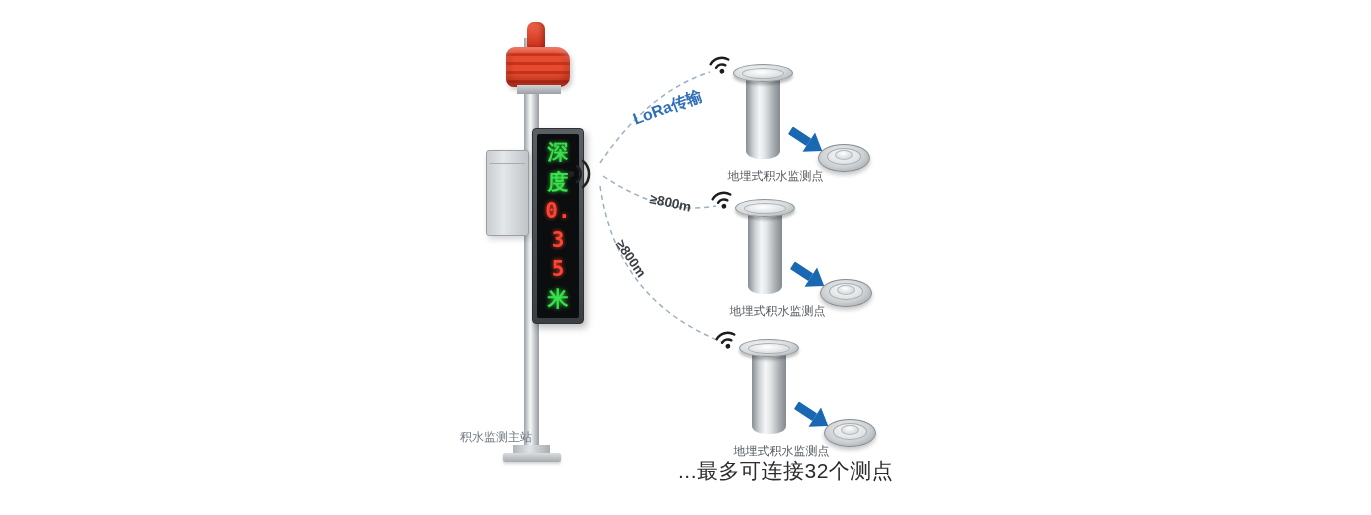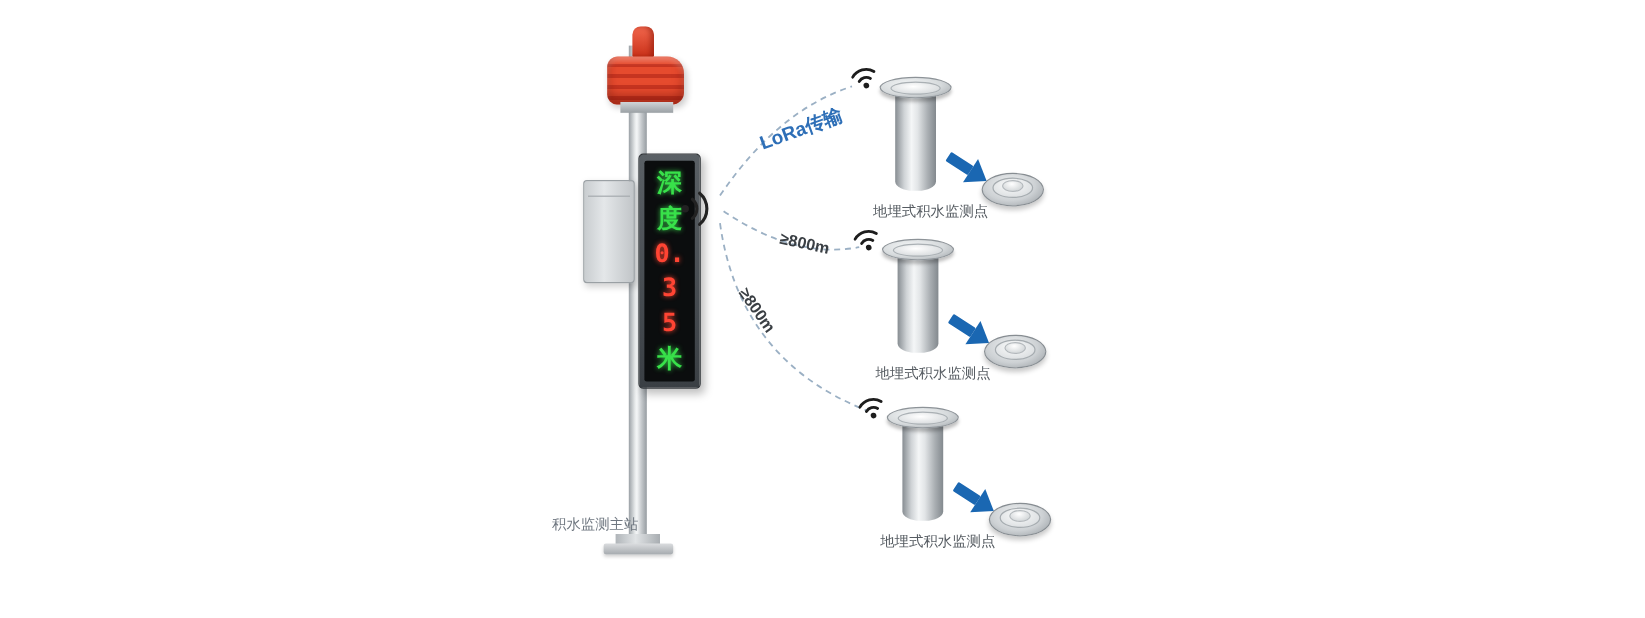--- a/index.html
+++ b/index.html
@@ -250,14 +250,15 @@
       </g>
     </svg>
     <div class="disc">
       <div class="disc-outer"></div>
       <div class="disc-ring"></div>
       <div class="disc-dome"></div>
     </div>
     <div class="sensor-label">地埋式积水监测点</div>
   </div>
 
+  <div class="footer-note">...最多可连接32个测点</div>
 
 </div>
 
 </body></html>

